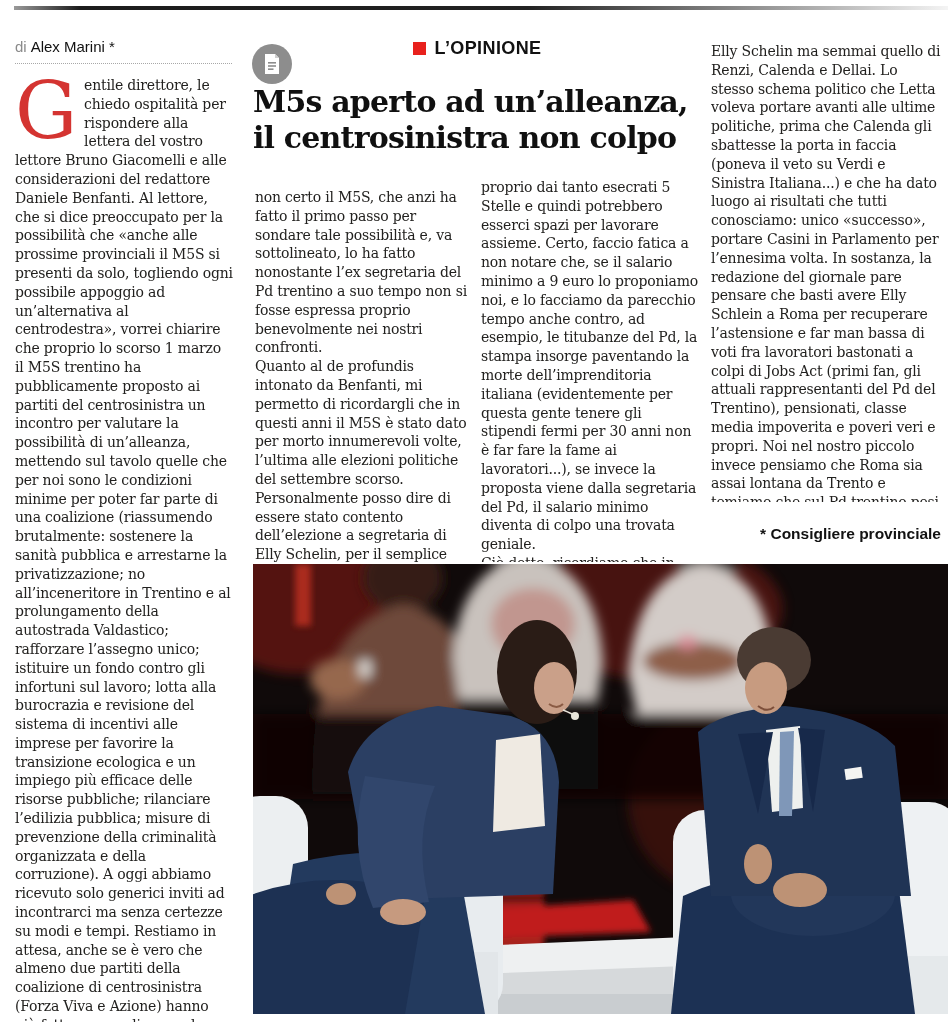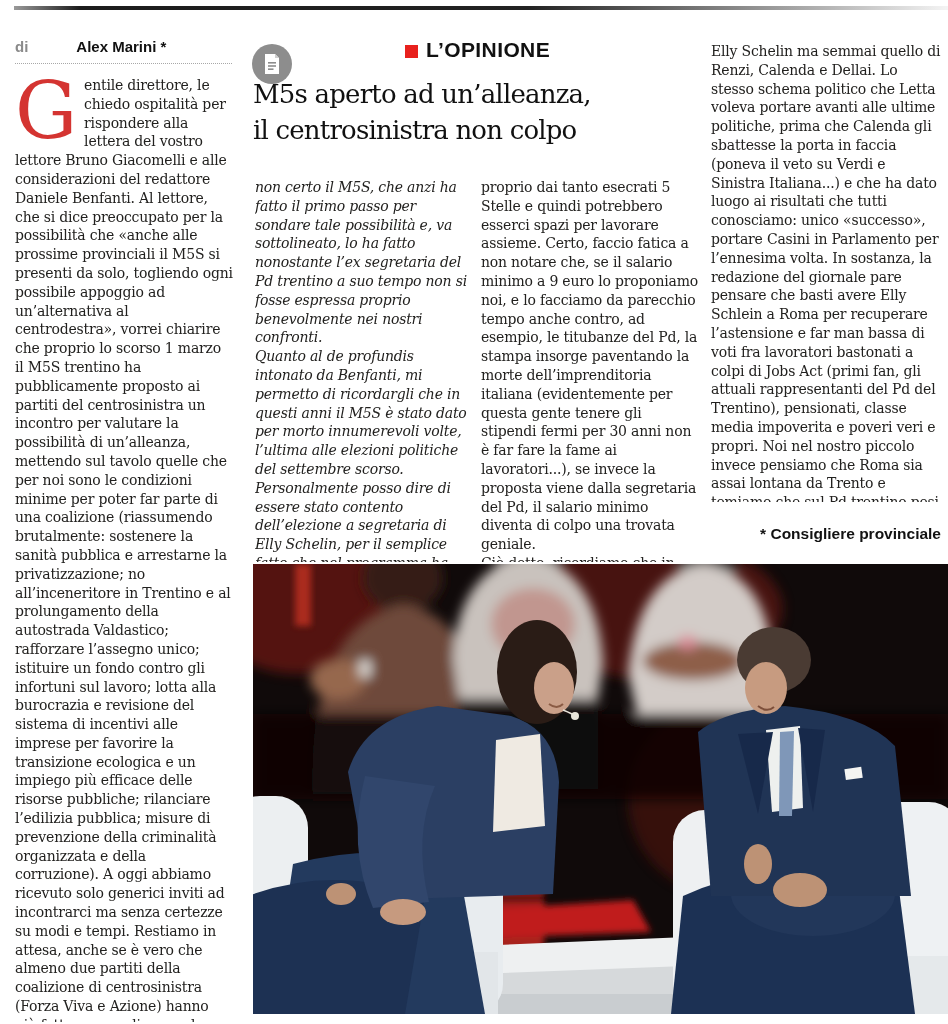--- a/index.html
+++ b/index.html
@@ -8,46 +8,46 @@
     overflow:hidden;font-family:"DejaVu Serif",serif;color:#1f1f1e;
   }
   
   .top-rule{
     position:absolute;left:14px;top:6px;width:934px;height:4px;
     background:linear-gradient(90deg,#9a9a9a 0%,#1c1c1c 7%,#222 55%,#b9b9b9 88%,#f4f4f4 100%);
   }
   
   .byline{position:absolute;left:15px;top:38px;width:218px;
     font-family:"Liberation Sans",sans-serif;font-size:15px;}
-  .byline .prefix{color:#8a8a8a;font-weight:700;margin-right:16px;}
-  .byline .name{color:#111;font-weight:700;margin-left:32px;}
+  .byline .prefix{color:#8a8a8a;font-weight:400;margin-right:4px;}
+  .byline .name{color:#111;font-weight:400;}
   .byline-rule{position:absolute;left:15px;top:63px;width:217px;border-top:1px dotted #a8a8a8;}
   
   .col{position:absolute;font-size:14px;line-height:18.8px;letter-spacing:-0.2px;color:#22211f;}
   .col p{margin:0;}
   .col1{left:15px;top:76px;width:218px;height:946px;overflow:hidden;}
-  .col2{left:255px;top:178px;width:216px;height:384px;overflow:hidden;font-style:italic;}
+  .col2{left:255px;top:188px;width:216px;height:384px;overflow:hidden;}
   .col3{left:481px;top:178px;width:218px;height:384px;overflow:hidden;}
   .col4{left:711px;top:42px;width:230px;height:460px;overflow:hidden;}
   .dropcap{
     float:left;color:#d43431;font-size:78px;line-height:62px;
     padding:4px 7px 0 0;font-weight:500;
   }
   
   .kicker{
     position:absolute;left:255px;top:38px;width:445px;text-align:center;
-    font-family:"Liberation Sans",sans-serif;font-weight:700;font-size:21px;
+    font-family:"Liberation Sans",sans-serif;font-weight:700;font-size:18px;
     letter-spacing:0.4px;color:#111;
   }
   .kicker .sq{display:inline-block;width:13px;height:13px;background:#e8211d;
     margin-right:8px;vertical-align:-1px;}
   .headline{
-    position:absolute;left:253px;top:76px;width:450px;
-    font-family:"DejaVu Serif",serif;font-weight:400;color:#101010;
-    font-size:26px;line-height:36px;letter-spacing:-0.8px;
+    position:absolute;left:253px;top:84px;width:450px;
+    font-family:"DejaVu Serif",serif;font-weight:700;color:#101010;
+    font-size:30px;line-height:36px;letter-spacing:-0.8px;
   }
   
   .doc-badge{
     position:absolute;left:252px;top:44px;width:40px;height:40px;border-radius:50%;
     background:#8d8d8d;display:flex;align-items:center;justify-content:center;
   }
   
   .signature{
     position:absolute;left:711px;top:504px;width:230px;text-align:right;
     font-family:"Liberation Sans",sans-serif;font-weight:700;font-size:15.5px;

